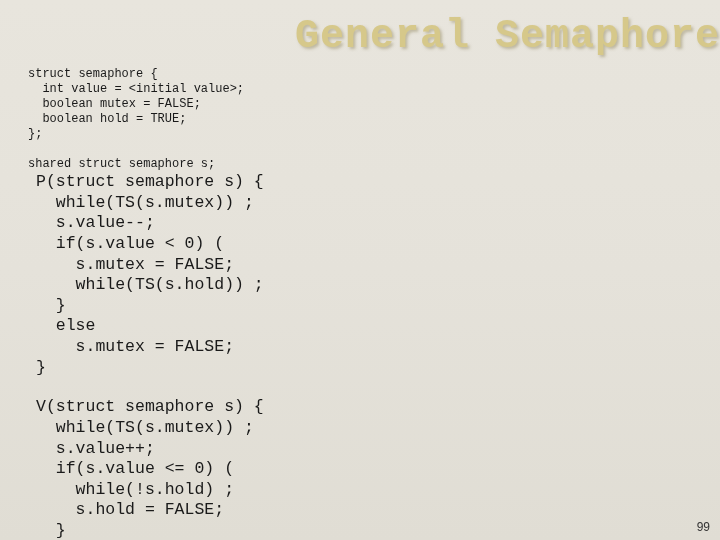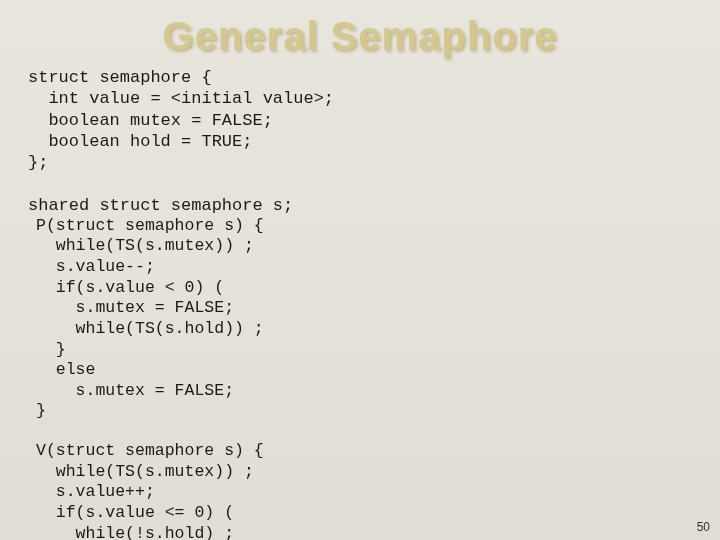--- a/index.html
+++ b/index.html
@@ -8,32 +8,33 @@
     width: 720px;
     height: 540px;
     overflow: hidden;
   }
   body {
     background: linear-gradient(180deg, #e8e5dd 0%, #e5e2da 50%, #e0ddd4 100%);
     font-family: Arial, Helvetica, sans-serif;
     position: relative;
   }
   .title {
-    text-align: center;
+    text-align: right;
     font-size: 40px;
     font-weight: bold;
     color: #d6c88a;
     text-shadow: 2px 2px 3px rgba(150,140,100,0.5);
     padding-top: 14px;
     padding-bottom: 8px;
     letter-spacing: 1px;
+    font-family: Liberation Mono, monospace;
   }
   .content {
     font-family: "Courier New", Courier, monospace;
-    font-size: 17px;
+    font-size: 12px;
     line-height: 1.25;
     color: #1a1a1a;
     padding: 0 28px;
     white-space: pre;
   }
   .columns {
     display: flex;
     flex-direction: column;
     gap: 19px;
     padding: 0 36px;
@@ -85,13 +86,13 @@
   while(TS(s.mutex)) ;
   s.value++;
   if(s.value &lt;= 0) (
     while(!s.hold) ;
     s.hold = FALSE;
   }
   s.mutex = FALSE;
 }</div>
 </div>
 
-<div class="page-num">50</div>
+<div class="page-num">99</div>
 
 </body></html>

